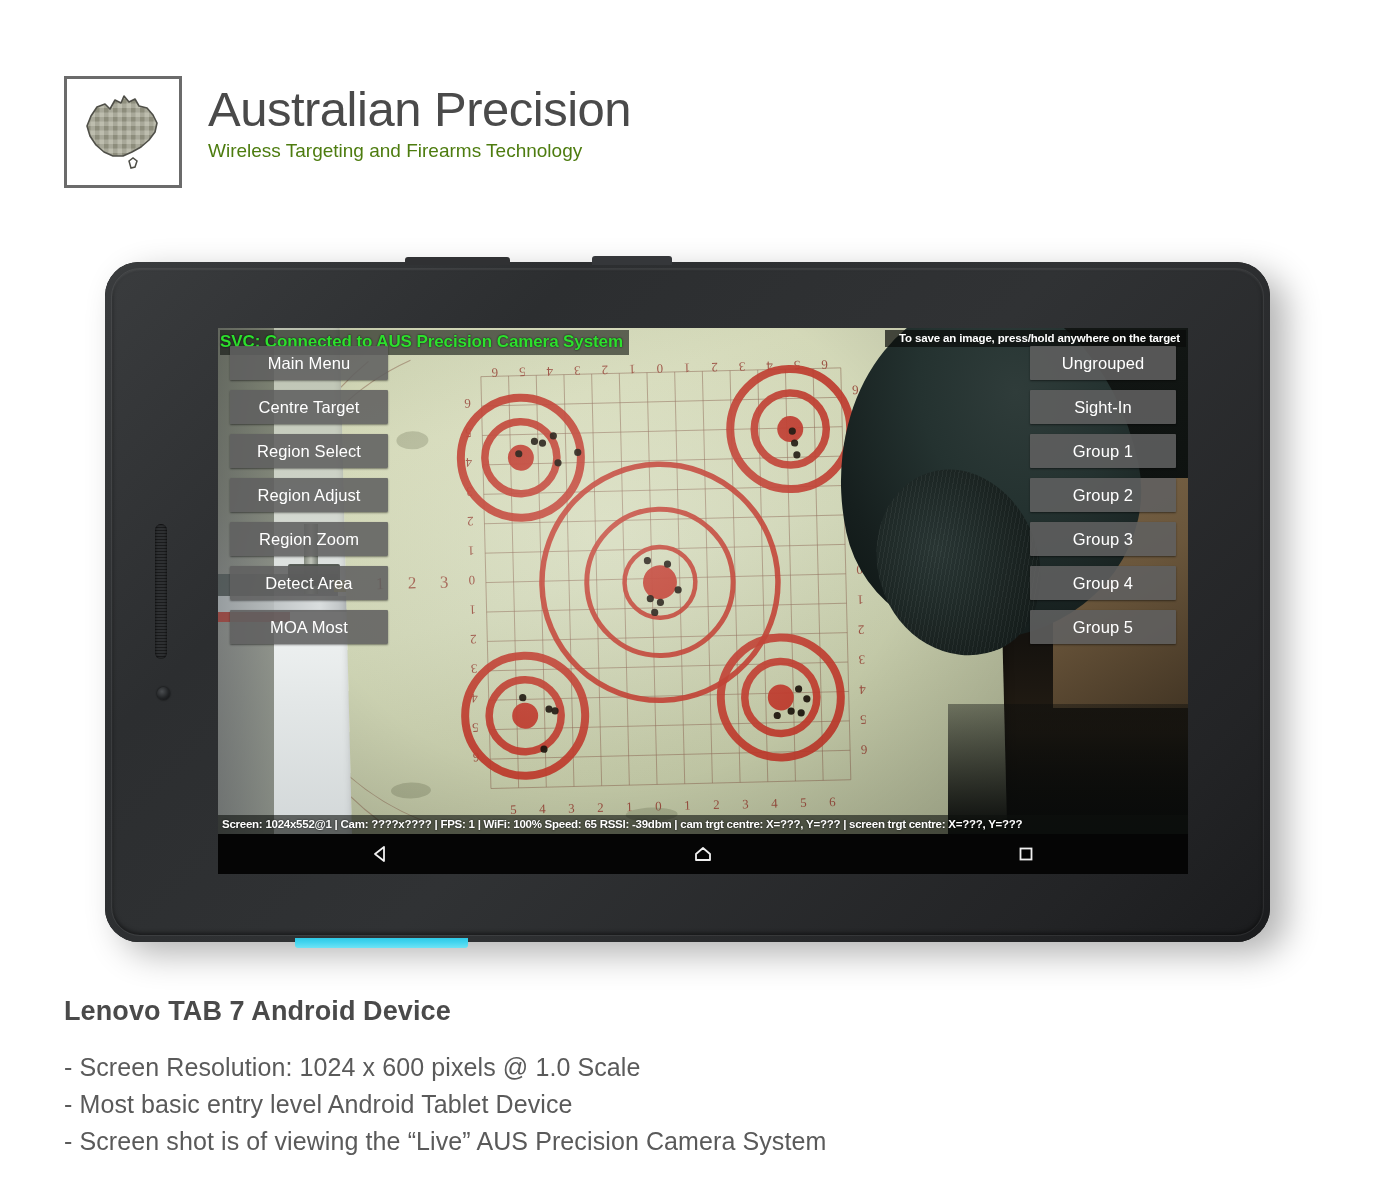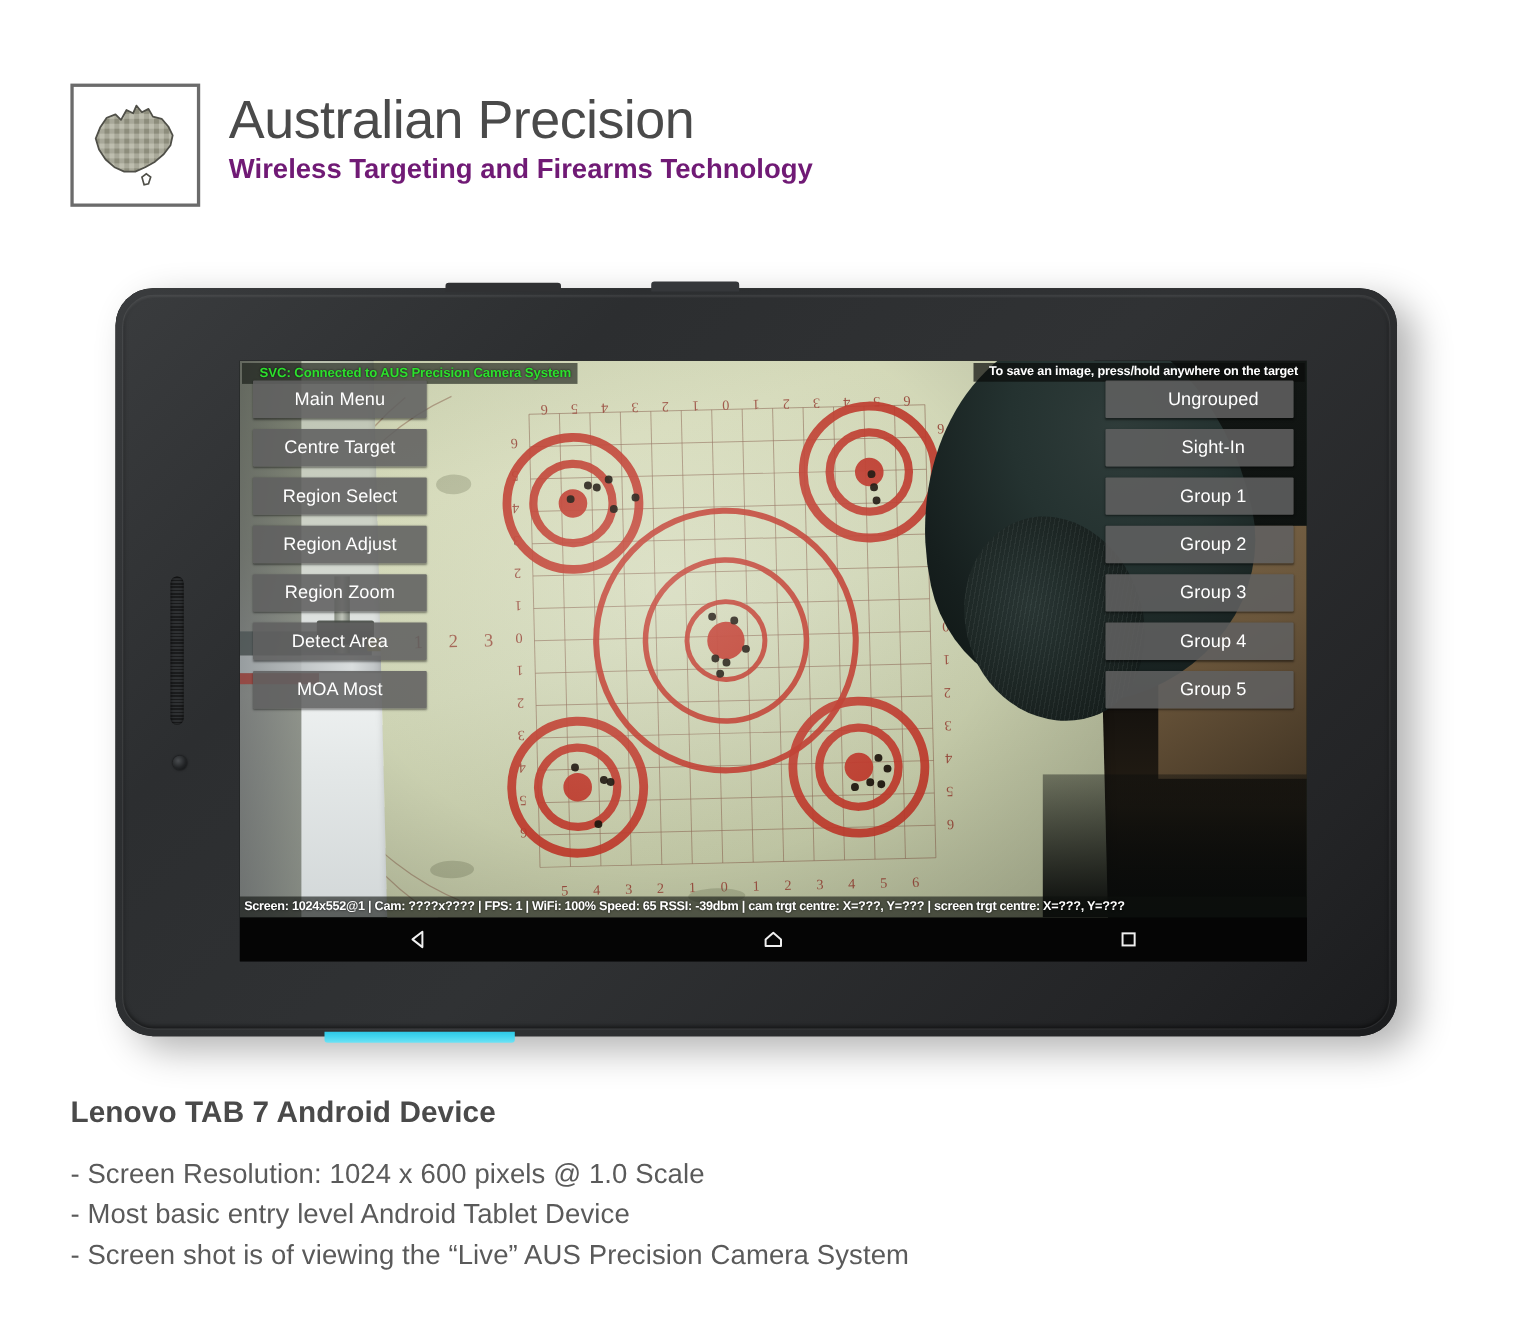--- a/index.html
+++ b/index.html
@@ -43,25 +43,24 @@
     margin-top: 8px;
   }
   #brand-title {
     font-size: 49px;
     color: #4a4a4a;
     letter-spacing: -0.5px;
     line-height: 1.05;
     white-space: nowrap;
   }
   #brand-sub {
-    font-size: 25px;
-    color: #701a75;
+    font-size: 19px;
+    color: #4d7c0f;
     margin-top: 5px;
     white-space: nowrap;
-    font-weight: bold;
   }
 
   
   #tablet-shadow {
     position: absolute;
     left: 105px;
     top: 262px;
     width: 1165px;
     height: 680px;
     border-radius: 34px;
@@ -254,23 +253,23 @@
     position: absolute;
     left: 0; top: 0;
   }
 
   
   #hud-top-left {
     position: absolute;
     left: 2px; top: 2px;
     background: rgba(18,22,18,0.62);
     color: #2de02d;
-    font-size: 12px;
+    font-size: 17px;
     font-weight: bold;
-    padding: 2px 6px 3px 16px;
+    padding: 2px 6px 3px 0;
     letter-spacing: -0.1px;
     white-space: nowrap;
     text-shadow: 0 0 2px rgba(0,0,0,0.9);
   }
   #hud-top-right {
     position: absolute;
     right: 2px; top: 2px;
     background: rgba(10,12,10,0.70);
     color: #ffffff;
     font-size: 11.5px;
@@ -315,21 +314,21 @@
     font-size: 16.5px;
     display: flex;
     align-items: center;
     justify-content: center;
     border: 0;
     border-radius: 1px;
     box-shadow: 0 1px 2px rgba(0,0,0,0.45);
     user-select: none;
     letter-spacing: 0.1px;
   }
-  #btn-col-right .app-btn { width: 146px; padding-left: 25px; }
+  #btn-col-right .app-btn { width: 146px; }
 
   
   #navbar {
     position: absolute;
     left: 0;
     bottom: 0;
     width: 970px;
     height: 40px;
     background: #050505;
     display: flex;

